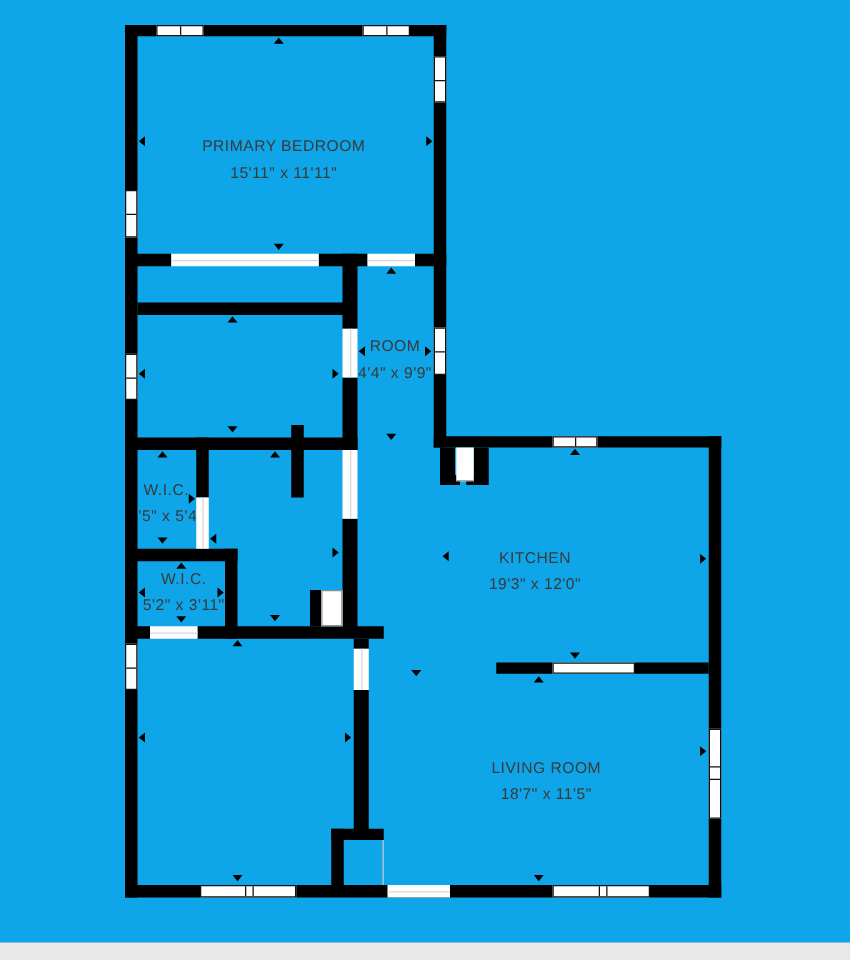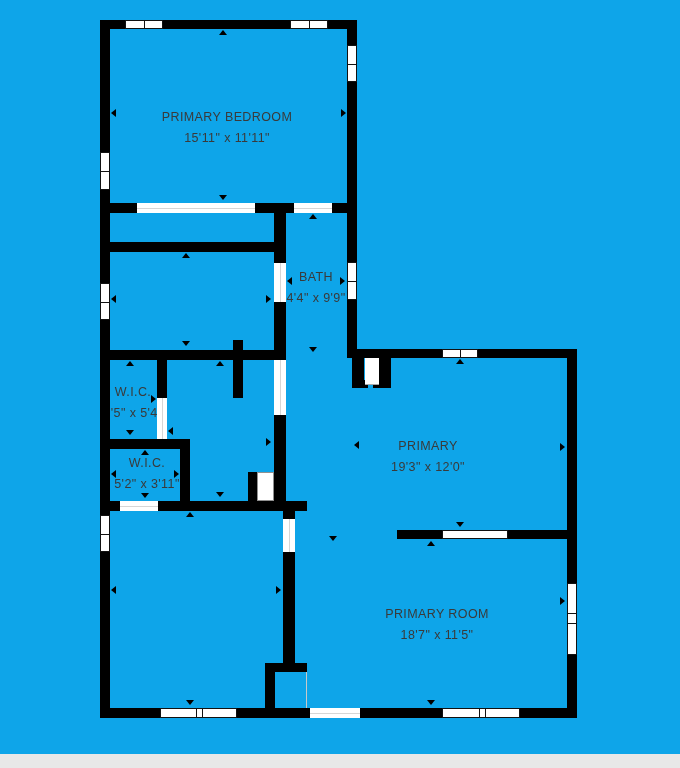--- a/index.html
+++ b/index.html
@@ -27,37 +27,37 @@
 </head>
 <body>
 
 <div class="stage">
 
   <div class="room" style="left:227px;top:128px">
     <div>PRIMARY BEDROOM</div>
     <div>15'11" x 11'11"</div>
   </div>
   <div class="room" style="left:316px;top:288px">
-    <div>BATH</div>
+    <div>ROOM</div>
     <div>4'4" x 9'9"</div>
   </div>
   <div class="room" style="left:133px;top:403px">
     <div>W.I.C.</div>
     <div>3'5" x 5'4"</div>
   </div>
   <div class="room" style="left:147px;top:474px">
     <div>W.I.C.</div>
     <div>5'2" x 3'11"</div>
   </div>
   <div class="room" style="left:428px;top:457px">
-    <div>PRIMARY</div>
+    <div>KITCHEN</div>
     <div>19'3" x 12'0"</div>
   </div>
   <div class="room" style="left:437px;top:625px">
-    <div>PRIMARY ROOM</div>
+    <div>LIVING ROOM</div>
     <div>18'7" x 11'5"</div>
   </div>
 
   <div class="wall" style="left:100px;top:20px;width:10px;height:698px"></div>
   <div class="wall" style="left:100px;top:20px;width:257px;height:9px"></div>
   <div class="wall" style="left:347px;top:20px;width:10px;height:338px"></div>
   <div class="wall" style="left:347px;top:349px;width:230px;height:9px"></div>
   <div class="wall" style="left:567px;top:349px;width:10px;height:369px"></div>
   <div class="wall" style="left:100px;top:708px;width:477px;height:10px"></div>
 

